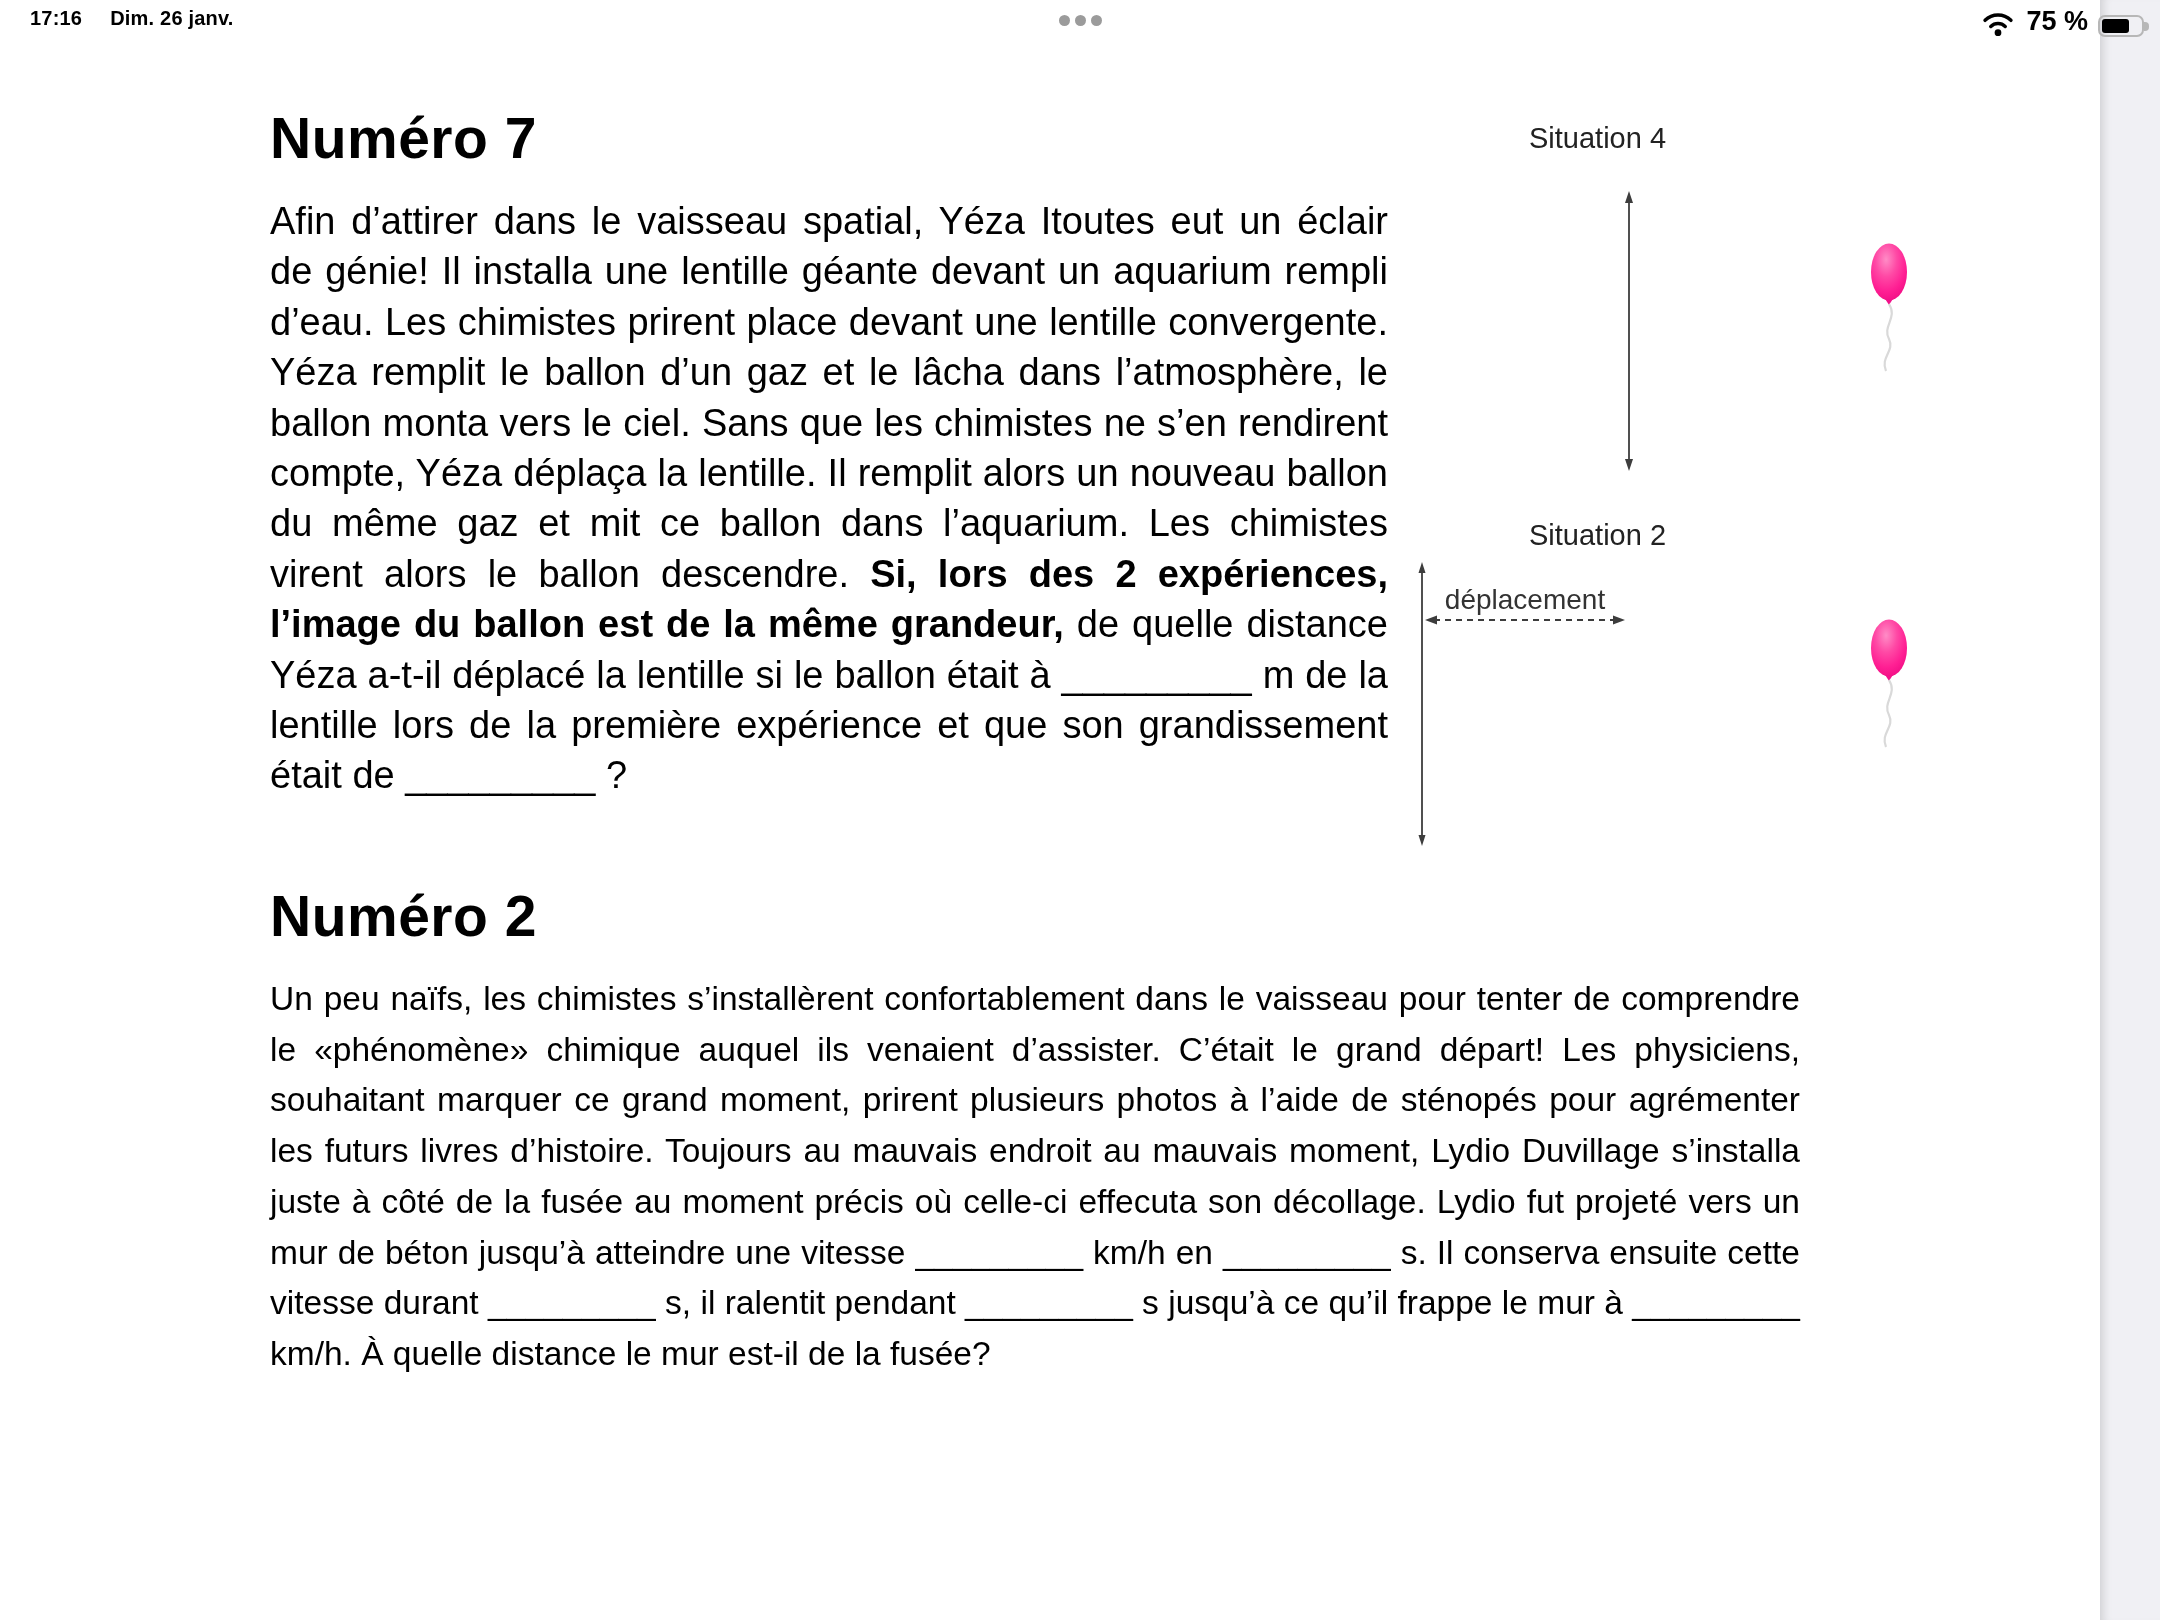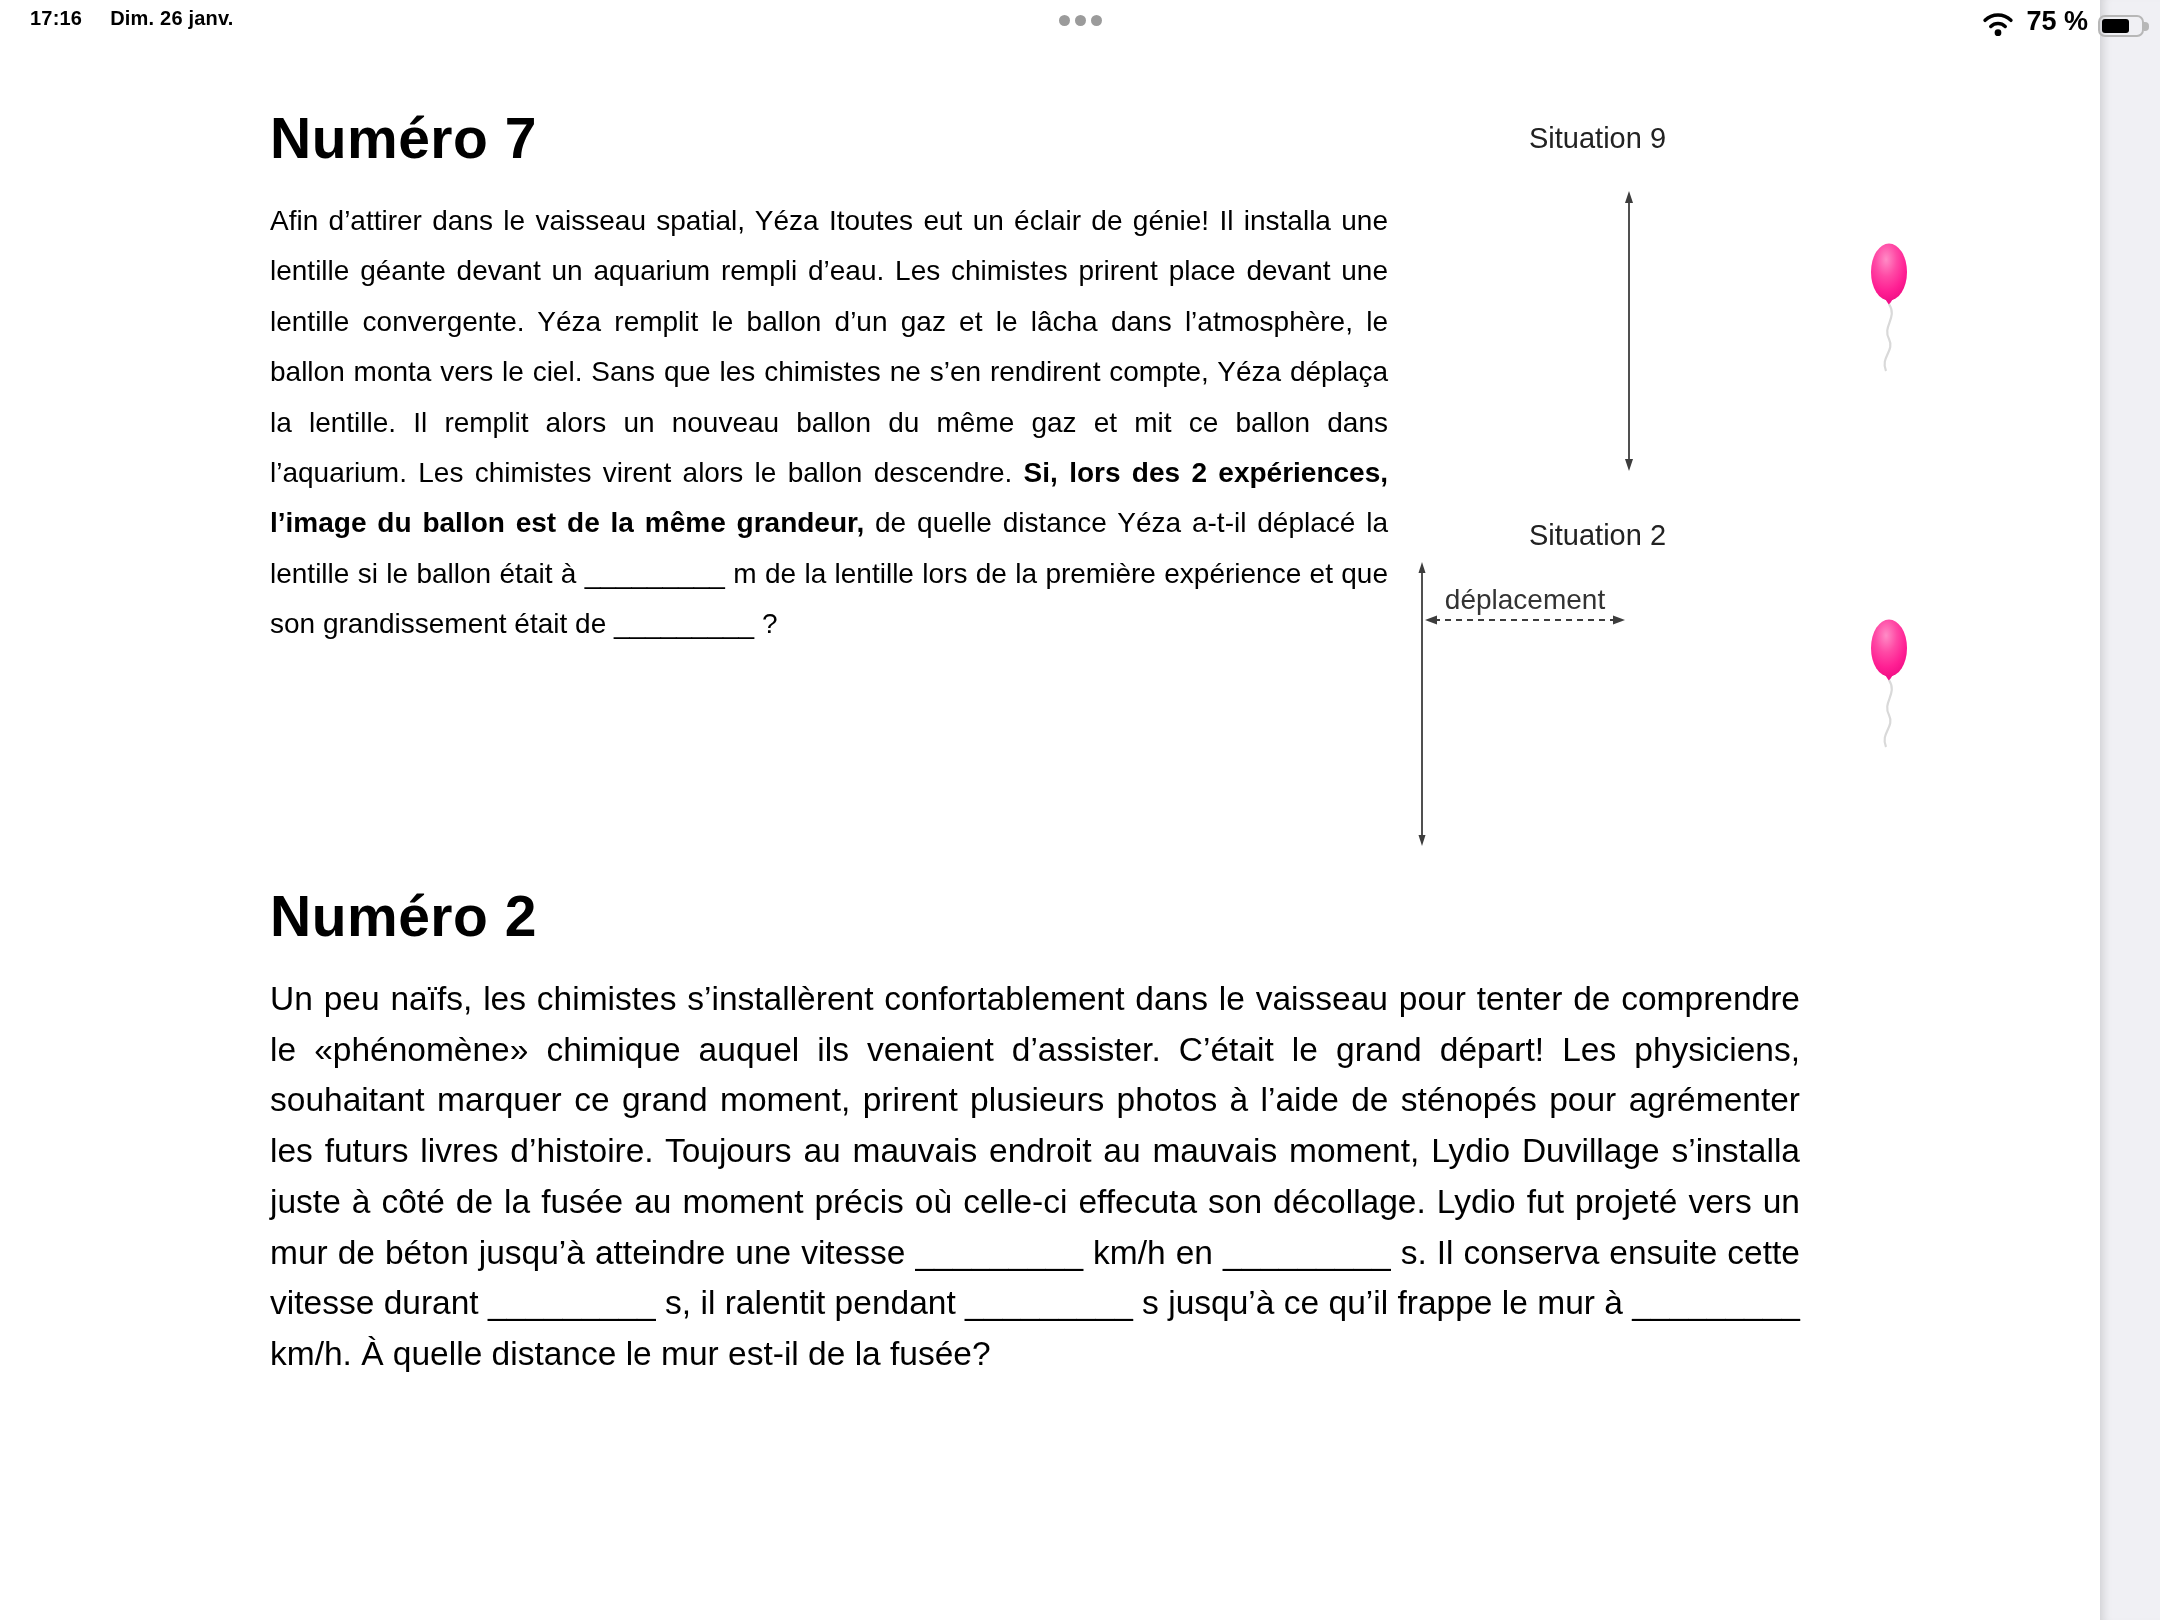--- a/index.html
+++ b/index.html
@@ -59,21 +59,21 @@
   .heading {
     position: absolute; left: 270px;
     font-size: 57px; line-height: 1.15; color: #000;
     letter-spacing: 0.5px;
   }
   #heading-1 { top: 106px; }
   #heading-2 { top: 884px; }
 
   .para {
     position: absolute; left: 270px;
-    font-size: 28px; color: #000;
+    font-size: 38px; color: #000;
     text-align: justify;
   }
   #para-1 { top: 196px; width: 1118px; line-height: 50.4px; }
   #para-2 { top: 974px; width: 1530px; line-height: 50.7px; font-size: 33.5px; }
   .bold { font-weight: bold; }
 
   
   .fig-label {
     position: absolute; left: 1490px; width: 215px;
     text-align: center; font-size: 29px; color: #222;
@@ -125,21 +125,21 @@
 </div>
 
 <h1 class="heading" id="heading-1">Numéro 7</h1>
 
 <p class="para" id="para-1"><span>Afin d’attirer dans le vaisseau spatial, Yéza Itoutes eut un éclair de génie! Il installa une lentille géante devant un aquarium rempli d’eau. Les chimistes prirent place devant une lentille convergente. Yéza remplit le ballon d’un gaz et le lâcha dans l’atmosphère, le ballon monta vers le ciel. Sans que les chimistes ne s’en rendirent compte, Yéza déplaça la lentille. Il remplit alors un nouveau ballon du même gaz et mit ce ballon dans l’aquarium. Les chimistes virent alors le ballon descendre. </span><span class="bold">Si, lors des 2 expériences, l’image du ballon est de la même grandeur,</span><span> de quelle distance Yéza a-t-il déplacé la lentille si le ballon était à _________ m de la lentille lors de la première expérience et que son grandissement était de _________ ?</span></p>
 
 <h1 class="heading" id="heading-2">Numéro 2</h1>
 
 <p class="para" id="para-2">Un peu naïfs, les chimistes s’installèrent confortablement dans le vaisseau pour tenter de comprendre le «phénomène» chimique auquel ils venaient d’assister. C’était le grand départ! Les physiciens, souhaitant marquer ce grand moment, prirent plusieurs photos à l’aide de sténopés pour agrémenter les futurs livres d’histoire. Toujours au mauvais endroit au mauvais moment, Lydio Duvillage s’installa juste à côté de la fusée au moment précis où celle-ci effecuta son décollage. Lydio fut projeté vers un mur de béton jusqu’à atteindre une vitesse _________ km/h en _________ s. Il conserva ensuite cette vitesse durant _________ s, il ralentit pendant _________ s jusqu’à ce qu’il frappe le mur à _________ km/h. À quelle distance le mur est-il de la fusée?</p>
 
-<div class="fig-label" id="situation1-label">Situation 9</div>
+<div class="fig-label" id="situation1-label">Situation 4</div>
 
 <svg class="fig-arrow" id="arrow-situation1" width="16" height="282" viewBox="0 0 16 282">
   <line x1="8" y1="9" x2="8" y2="273" stroke="#3d3d3d" stroke-width="1.8"></line>
   <polygon points="8,1 4,13 12,13" fill="#3d3d3d"></polygon>
   <polygon points="8,281 4,269 12,269" fill="#3d3d3d"></polygon>
 </svg>
 
 <svg class="balloon" id="balloon-1" viewBox="0 0 72 135">
   <defs>
     <radialGradient id="bgrad1" cx="42%" cy="28%" r="75%">

